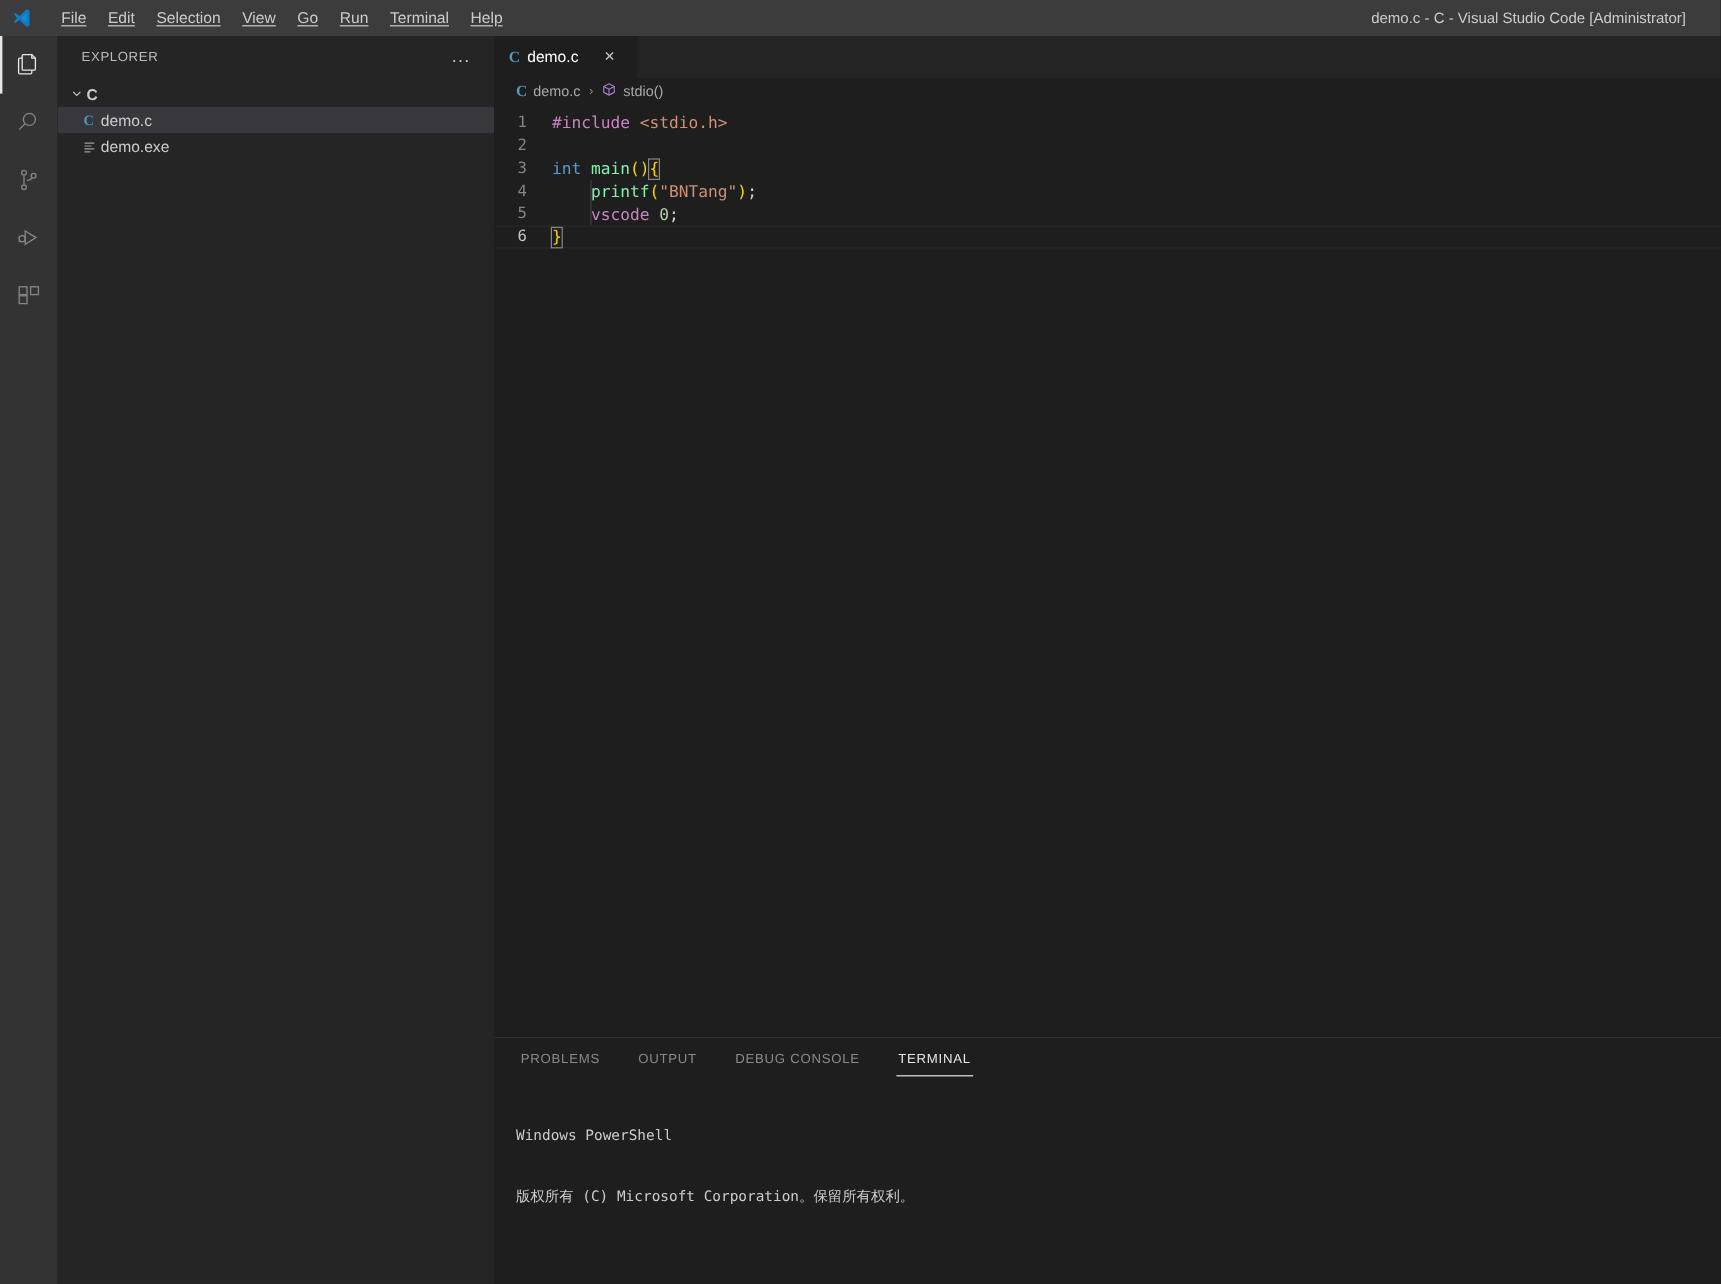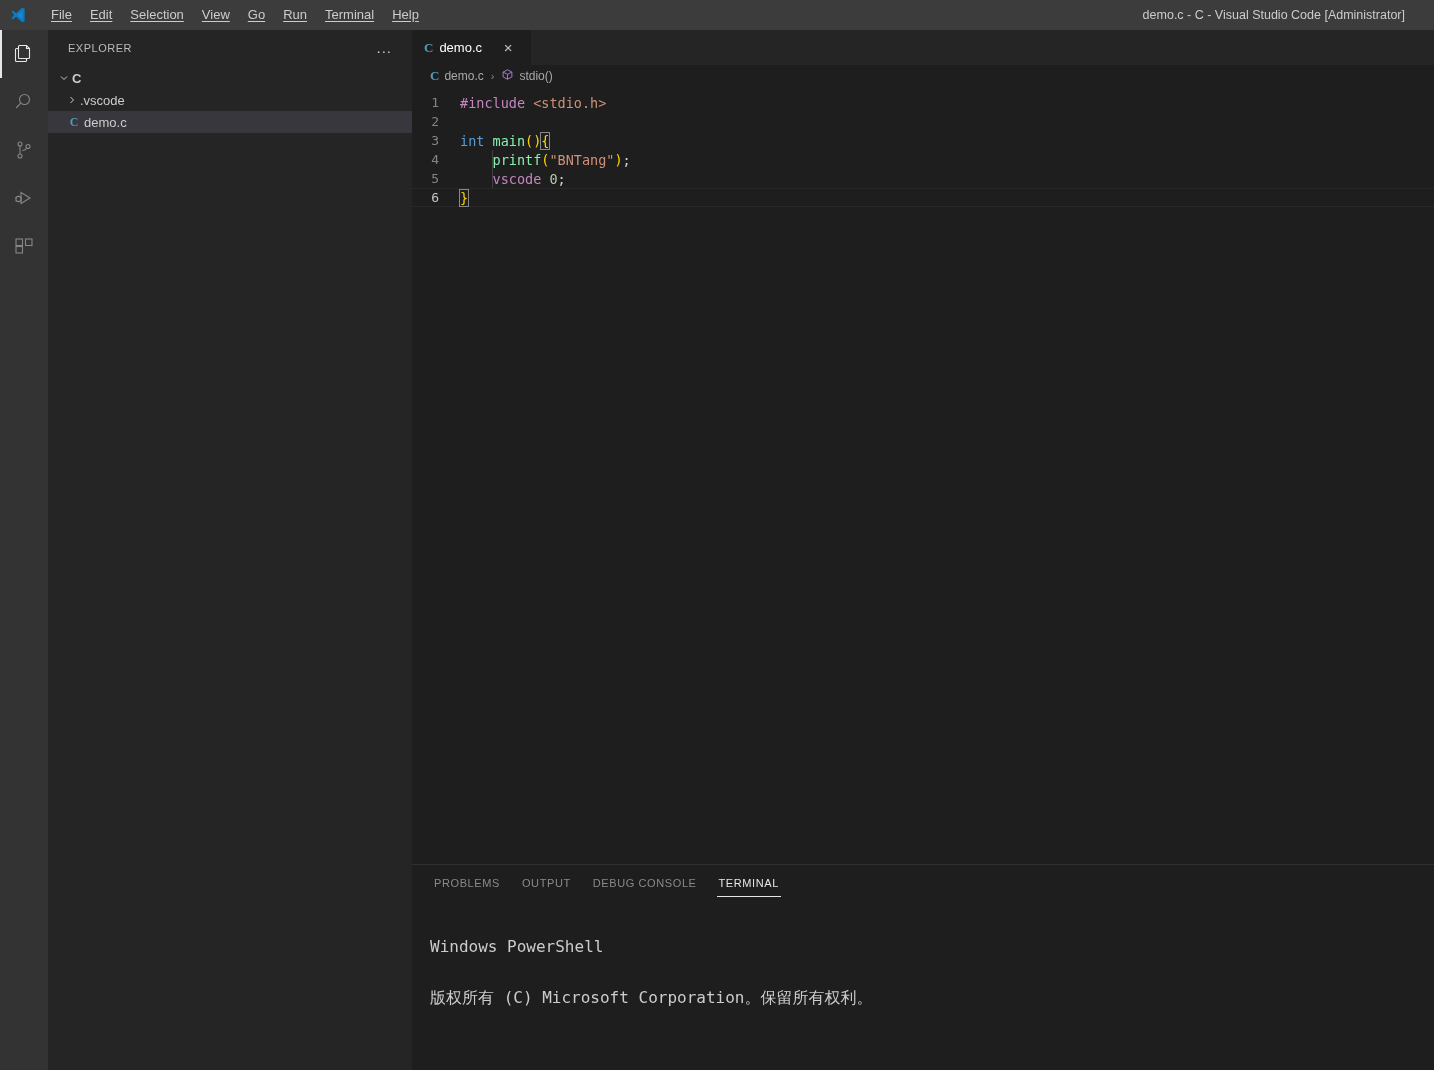--- a/index.html
+++ b/index.html
@@ -143,31 +143,31 @@
     outline: 1px solid #888888; outline-offset: 0px; display: inline-block;
   }
 
   
   .panel {
     flex: 0 0 206px; height: 206px; background: #1e1e1e;
     border-top: 1px solid #303031; display: flex; flex-direction: column;
   }
   .panel-tabs {
     height: 35px; flex: 0 0 35px; display: flex; align-items: center;
-    padding-left: 20px; gap: 18px;
+    padding-left: 20px; gap: 28px;
   }
   .p-tab {
     font-size: 11px; letter-spacing: .6px; text-transform: uppercase;
     color: #8a8a8a; padding: 9px 2px 7px 2px; border-bottom: 1px solid transparent;
   }
   .p-tab.active { color: #e7e7e7; border-bottom-color: #e7e7e7; }
   .terminal {
     flex: 1 1 auto; padding: 4px 0 0 18px; overflow: hidden;
     font-family: "DejaVu Sans Mono", "Liberation Mono", monospace;
-    font-size: 16px; line-height: 17px; color: #cccccc; white-space: pre;
+    font-size: 12px; line-height: 17px; color: #cccccc; white-space: pre;
   }
   .term-line { height: 17px; }
   .term-blank { height: 17px; }
   .tc-white { color: #cccccc; }
 </style>
 </head>
 <body>
 
 <div class="app">
 
@@ -254,36 +254,36 @@
 
         <div class="row">
           <span class="twisty">
             <svg width="12" height="12" viewBox="0 0 16 16" fill="none" stroke="currentColor" stroke-width="1.3">
               <path d="M4 6l4 4 4-4"></path>
             </svg>
           </span>
           <span class="label root-label">C</span>
         </div>
 
-        <div class="row">
-          <span class="indent"></span>
-          <span class="twisty">
-            <svg width="12" height="12" viewBox="0 0 16 16" fill="none" stroke="currentColor" stroke-width="1.3">
-              <path d="M6 4l4 4-4 4"></path>
-            </svg>
-          </span>
-          <span class="label">.vscode</span>
-        </div>
 
         <div class="row selected">
           <span class="indent"></span>
           <span class="f-icon c-icon">C</span>
           <span class="label">demo.c</span>
         </div>
 
+        <div class="row">
+          <span class="indent"></span>
+          <span class="f-icon exe-icon">
+            <svg width="13" height="13" viewBox="0 0 16 16" fill="none" stroke="currentColor" stroke-width="1.2">
+              <path d="M3 4h10M3 7h7M3 10h10M3 13h6"></path>
+            </svg>
+          </span>
+          <span class="label">demo.exe</span>
+        </div>
       </div>
     </div>
 
     <div class="editor-col">
 
       <div class="tabs-row">
         <div class="tab">
           <span class="c-icon">C</span>
           <span>demo.c</span>
           <span class="tab-close">×</span>

